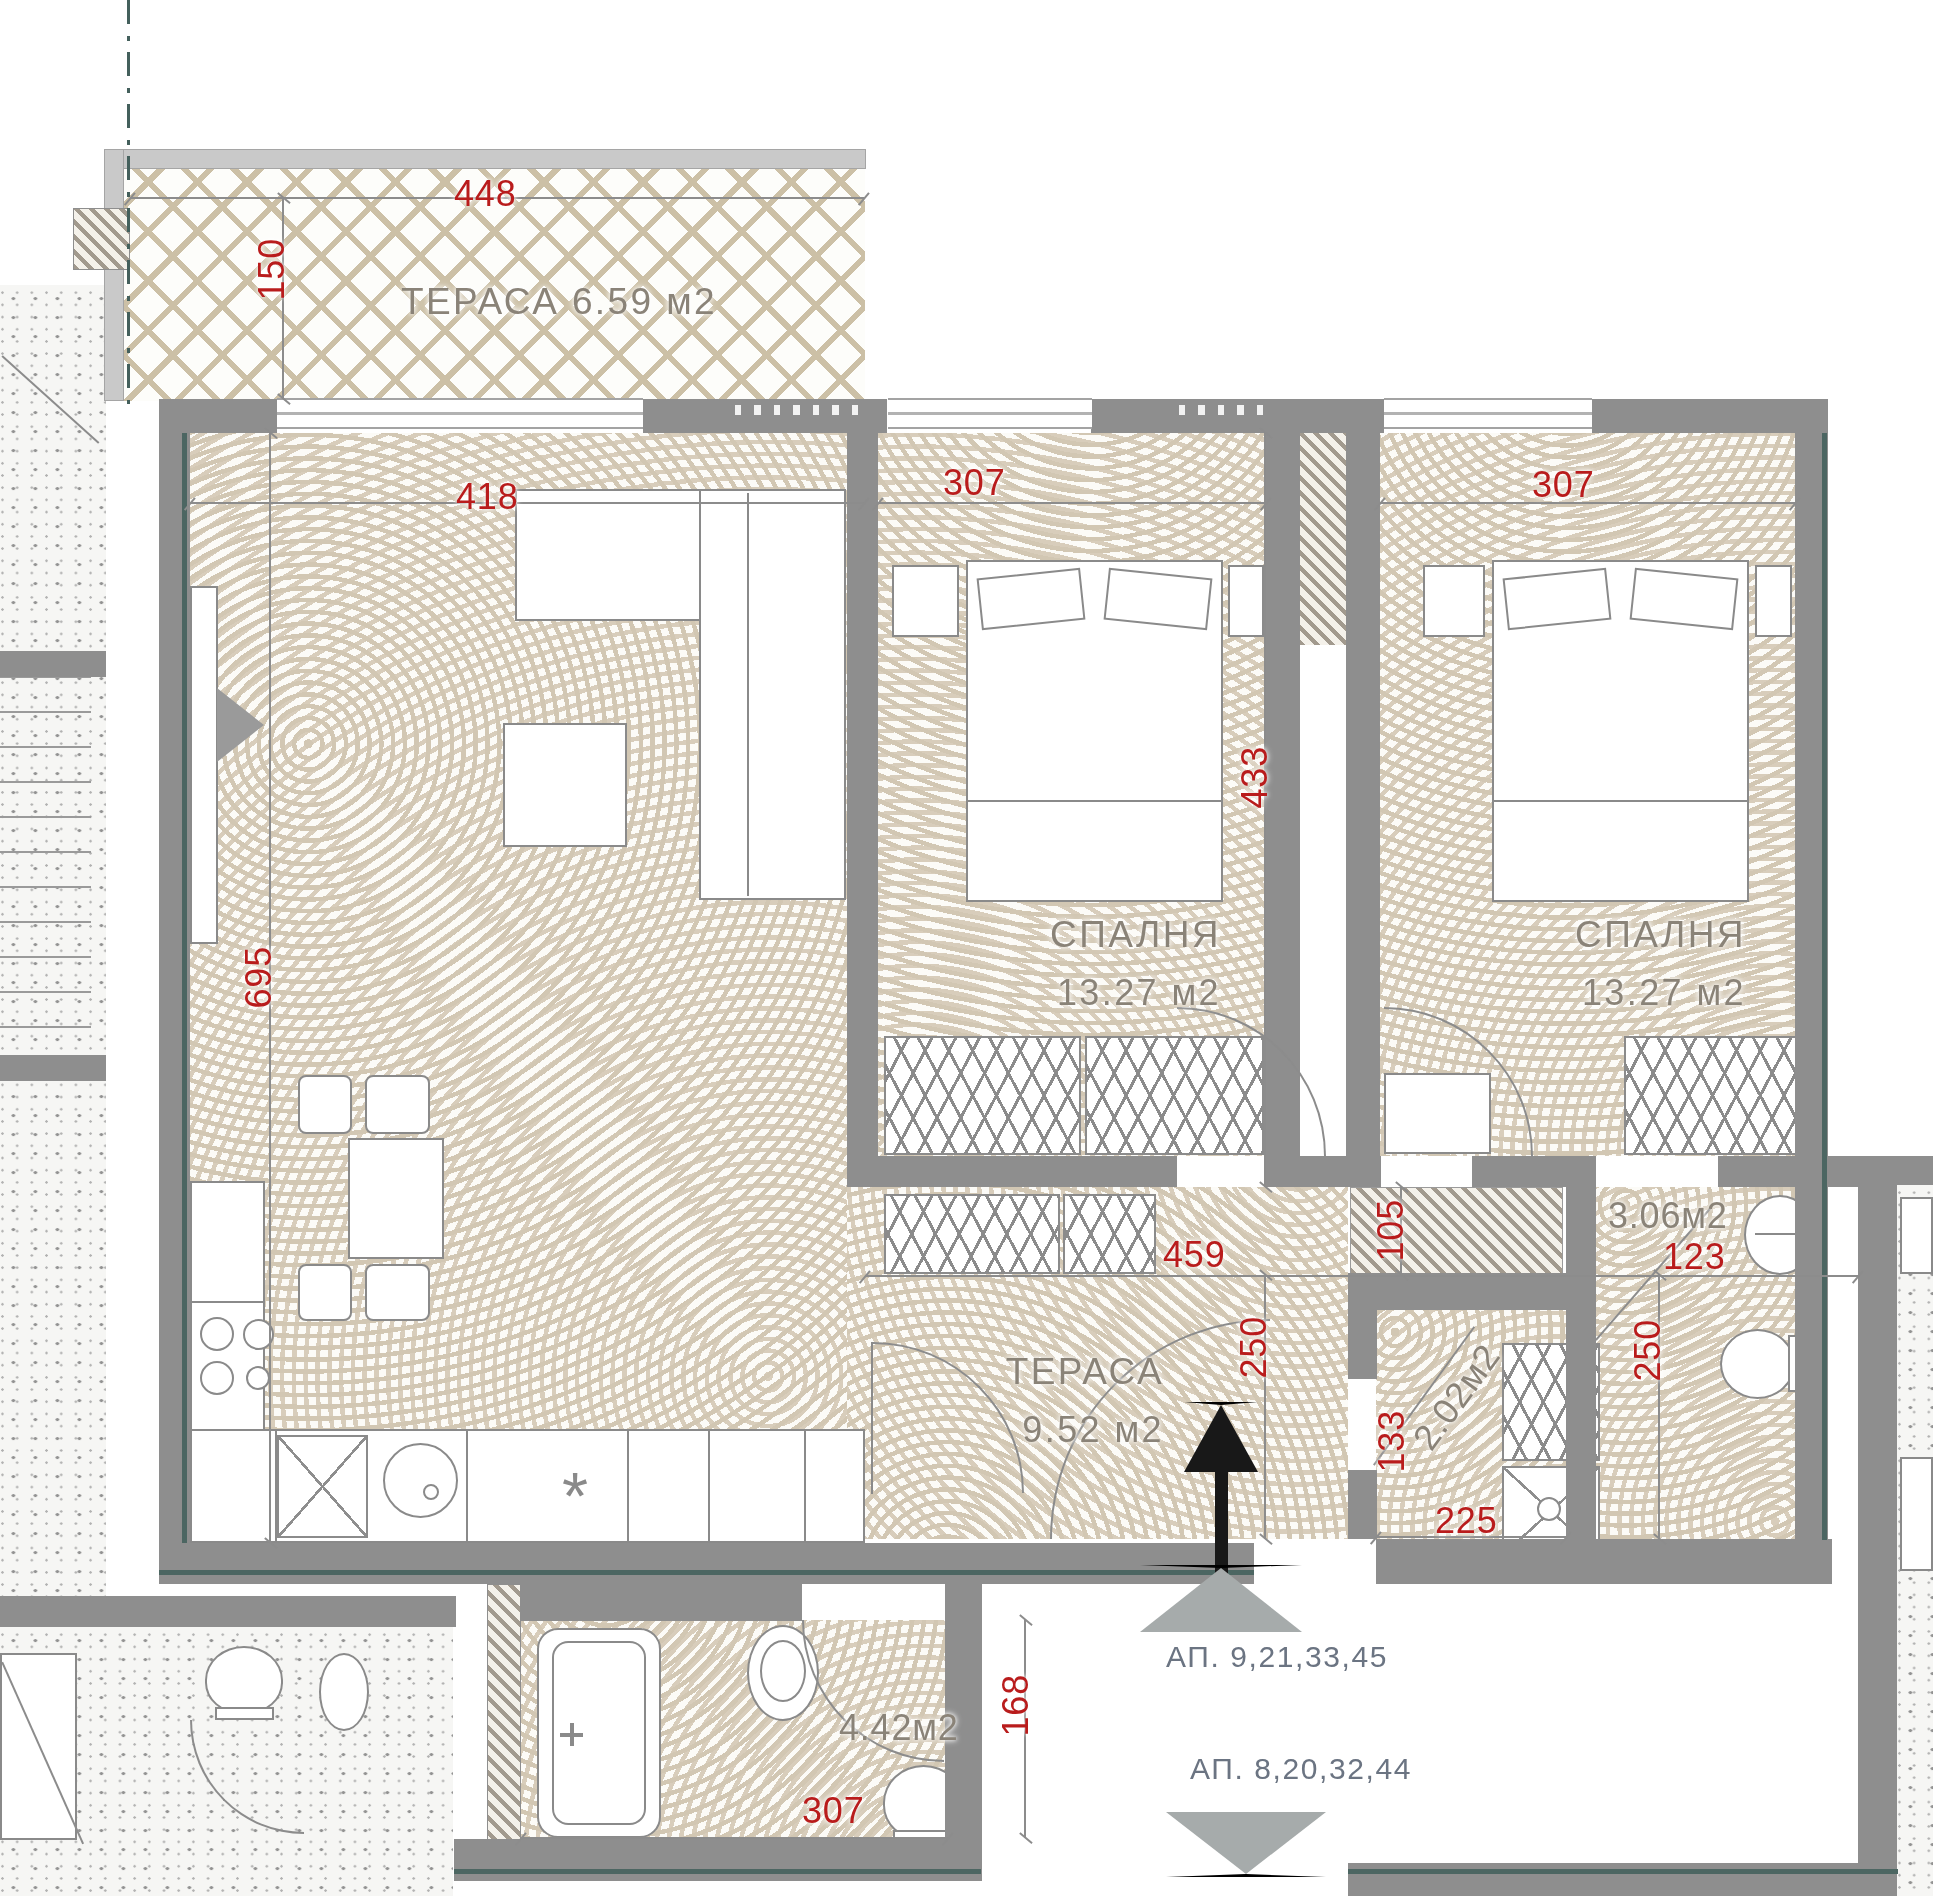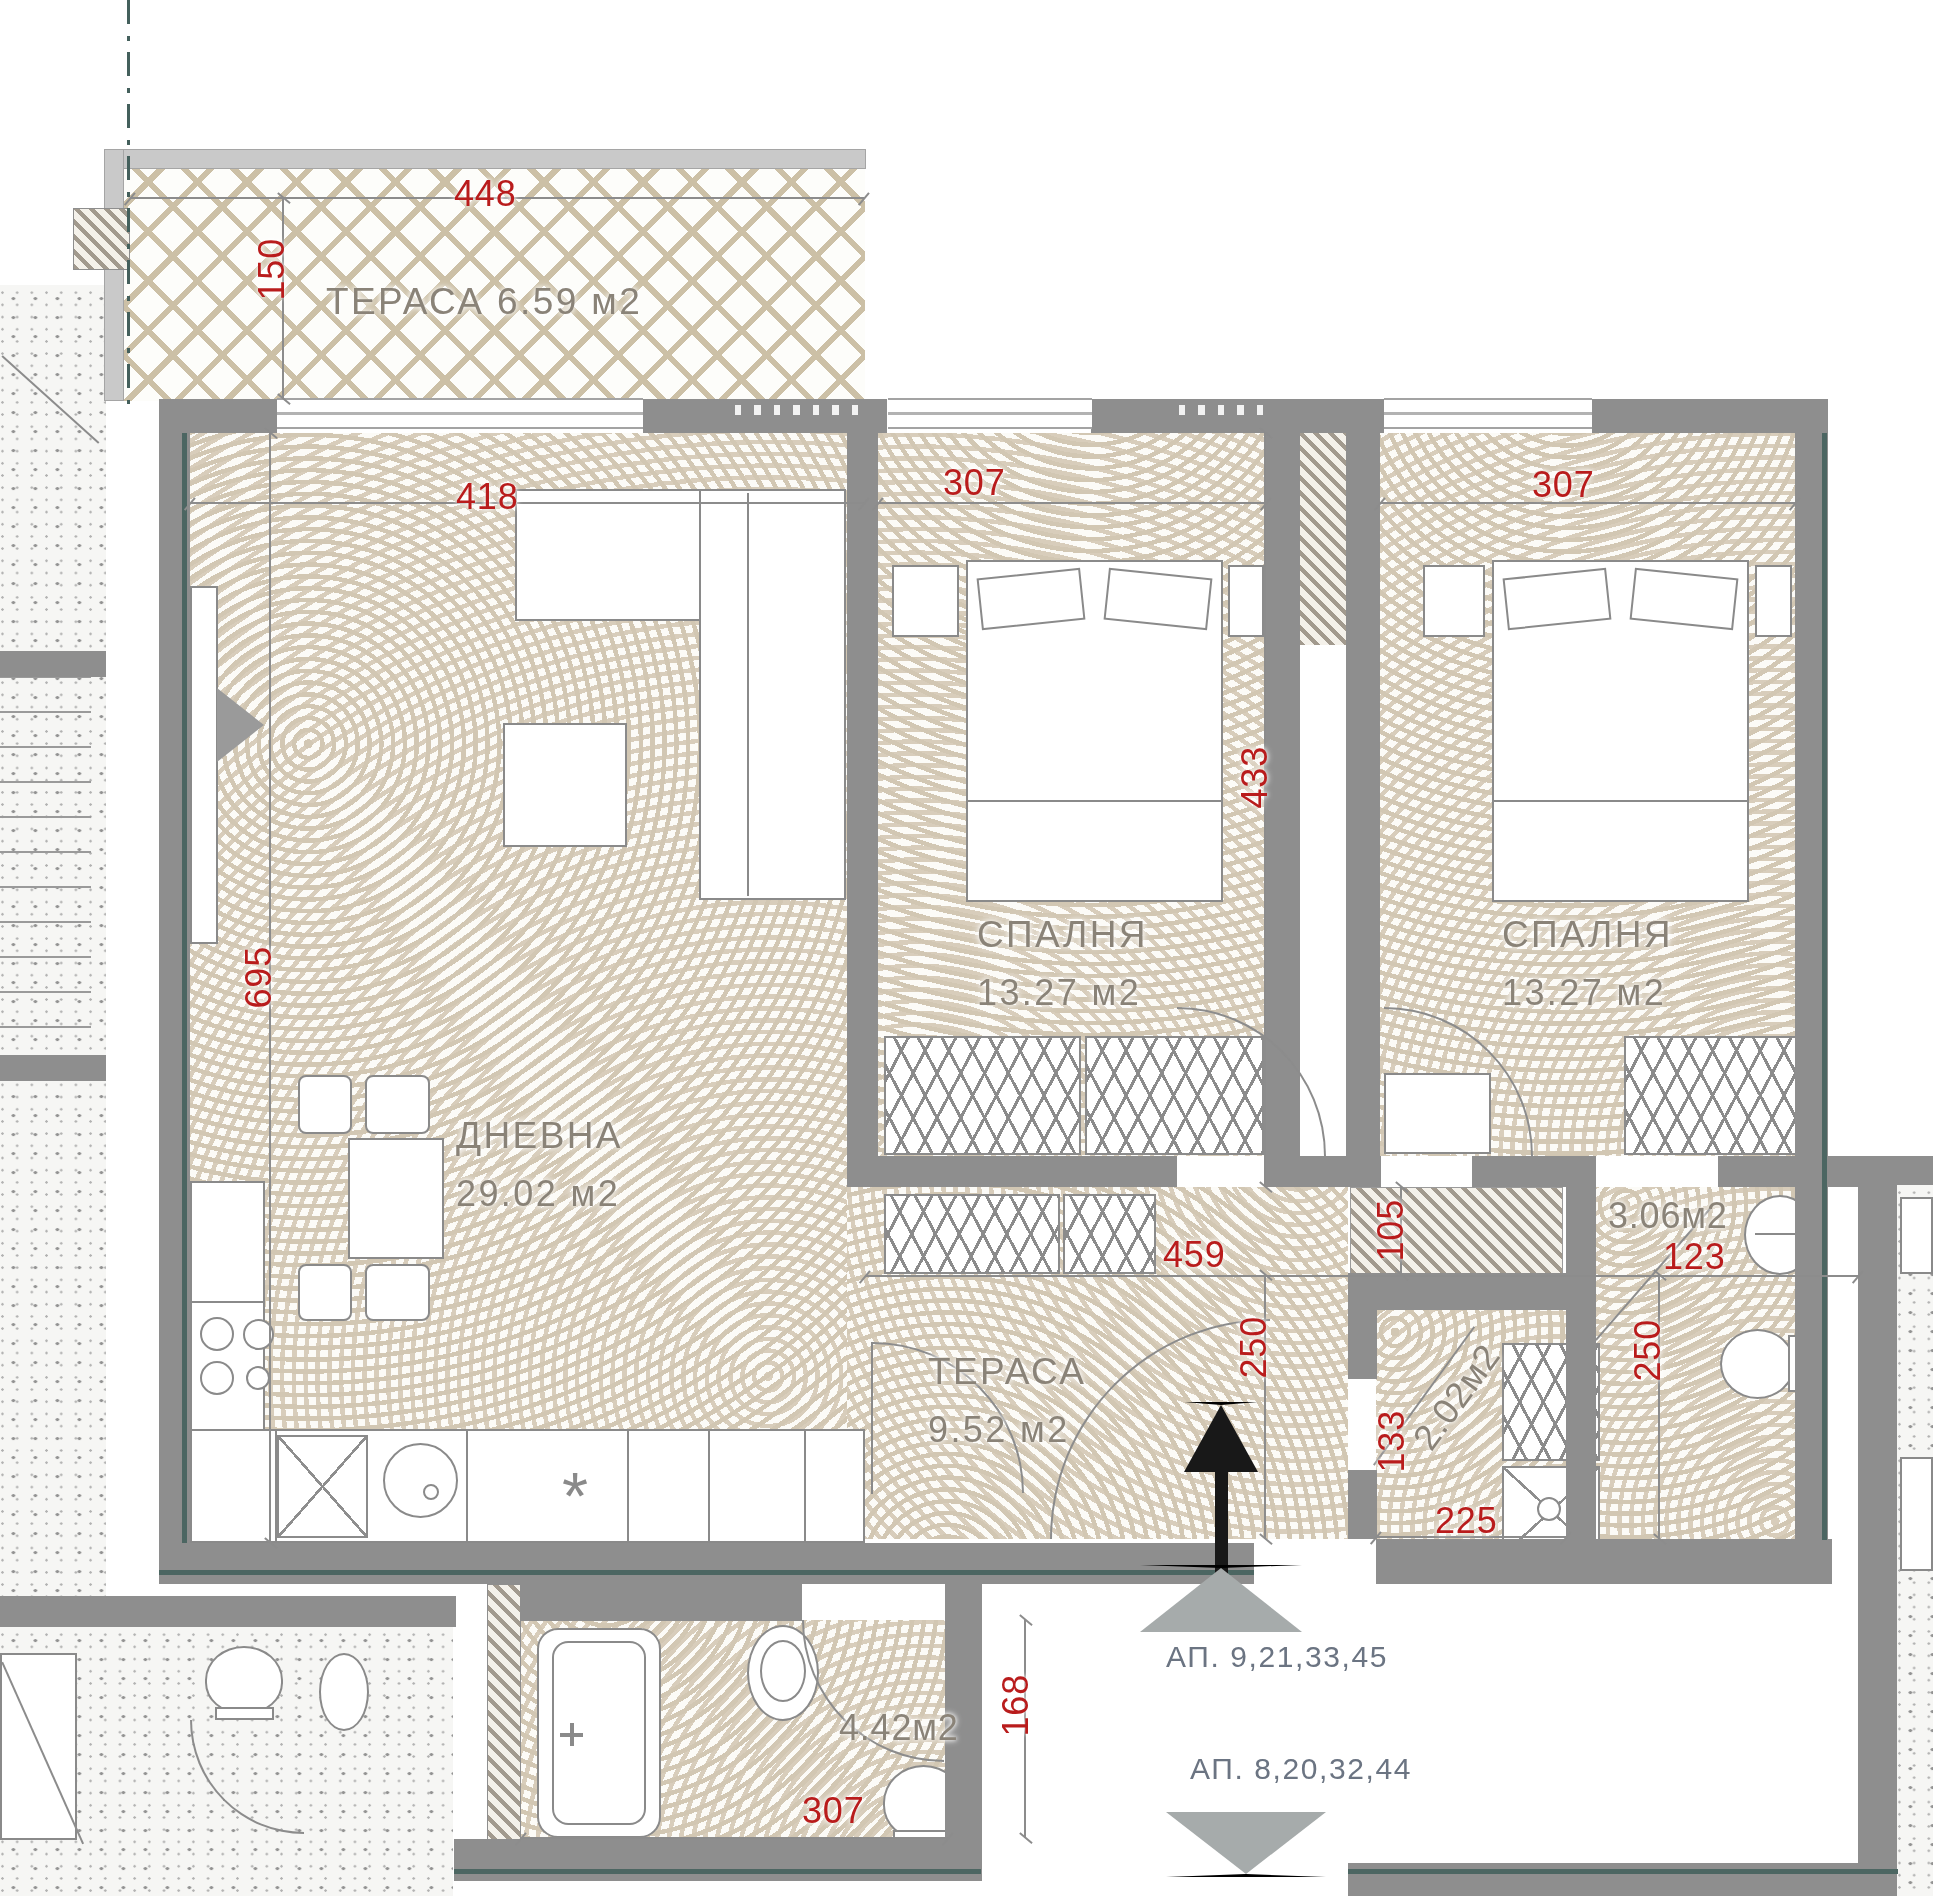--- a/index.html
+++ b/index.html
@@ -41,21 +41,21 @@
      repeating-linear-gradient(180deg,#44605c 0 24.4px,rgba(0,0,0,0) 24.4px 36px,#44605c 36px 41px,rgba(0,0,0,0) 41px 52px);}
   .dimh{position:absolute;border-top:2px solid #8c8c8c;}
   .dimv{position:absolute;border-left:2px solid #8c8c8c;}
   .dimh::before,.dimh::after{content:"";position:absolute;top:-8.1px;width:2px;height:15.5px;background:#8c8c8c;transform:rotate(40deg);}
   .dimh::before{left:-0.8px;}.dimh::after{right:-0.8px;}
   .dimv::before,.dimv::after{content:"";position:absolute;left:-8.1px;height:2px;width:15.5px;background:#8c8c8c;transform:rotate(40deg);}
   .dimv::before{top:-0.8px;}.dimv::after{bottom:-0.8px;}
   .dtxt{position:absolute;font-size:36px;color:#b91c1c;letter-spacing:0.8px;white-space:nowrap;
         text-shadow:0 0 4.1px #fff,0 0 7.3px #fff;}
   .vdt{writing-mode:vertical-rl;transform:rotate(180deg);}
-  .rbl{position:absolute;text-align:left;color:#8a8378;font-size:37px;letter-spacing:2.4px;line-height:1.6;
+  .rbl{position:absolute;text-align:right;color:#8a8378;font-size:37px;letter-spacing:2.4px;line-height:1.6;
        white-space:nowrap;text-shadow:0 0 4.9px #fff,0 0 8.1px #fff;}
   .apt{position:absolute;font-size:30px;color:#6b7482;letter-spacing:1.6px;white-space:nowrap;}
   .tri{position:absolute;width:0;height:0;border-style:solid;}
   .leaf{position:absolute;background:#8c8c8c;transform-origin:left center;}
 </style>
 </head>
 <body>
 
 <div id="plan">
 
@@ -246,24 +246,20 @@
   <div class="dtxt" style="left:1663px;top:1236px;">123</div>
   <div class="dtxt vdt" style="left:1627px;top:1319px;">250</div>
   <div class="dtxt vdt" style="left:1371px;top:1410px;">133</div>
   <div class="dtxt" style="left:1435px;top:1500px;">225</div>
   <div class="dtxt vdt" style="left:995px;top:1674px;">168</div>
   <div class="dtxt" style="left:802px;top:1790px;">307</div>
 
   <div class="rbl" style="left:326px;top:272px;width:391px;">
     <div>ТЕРАСА  6.59 м2</div>
   </div>
-  <div class="rbl" style="left:456px;top:1106px;width:293px;">
-    <div>ДНЕВНА</div>
-    <div style="font-size:36px;">29.02 м2</div>
-  </div>
   <div class="rbl" style="left:977px;top:905px;width:244px;">
     <div>СПАЛНЯ</div>
     <div style="font-size:36px;">13.27 м2</div>
   </div>
   <div class="rbl" style="left:1502px;top:905px;width:244px;">
     <div>СПАЛНЯ</div>
     <div style="font-size:36px;">13.27 м2</div>
   </div>
   <div class="rbl" style="left:928px;top:1342px;width:236px;">
     <div>ТЕРАСА</div>

